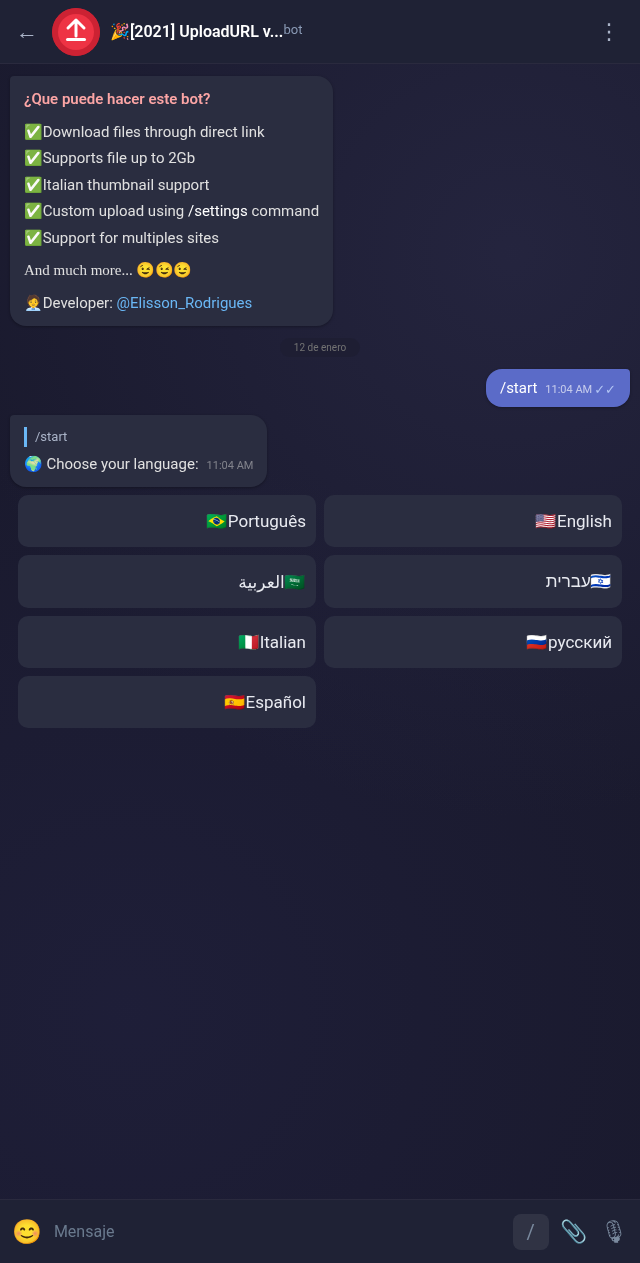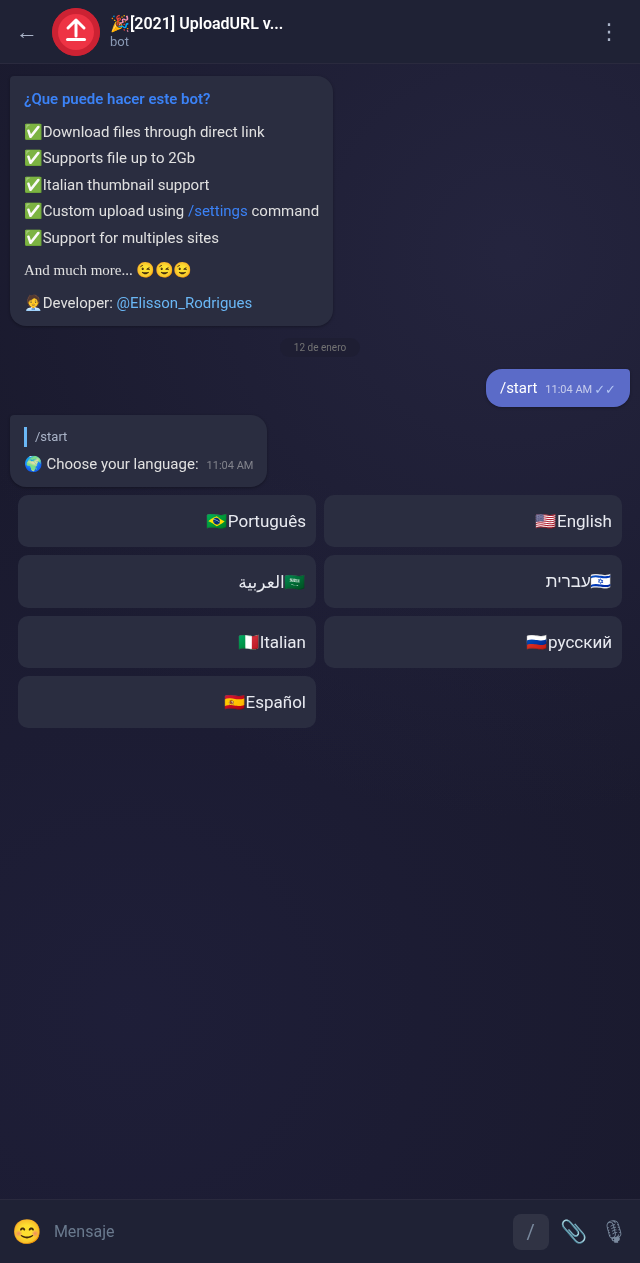--- a/index.html
+++ b/index.html
@@ -57,21 +57,21 @@
       justify-content: center;
       margin-right: 10px;
       position: relative;
       flex-shrink: 0;
       overflow: hidden;
     }
 
     .header-info {
       flex: 1;
       display: flex;
-      flex-direction: column;
+      flex-direction: row;
     }
 
     .header-name {
       color: #ffffff;
       font-size: 16px;
       font-weight: 600;
       line-height: 1.2;
     }
 
     .header-sub {
@@ -105,21 +105,21 @@
       padding: 12px 14px;
       max-width: 520px;
       align-self: flex-start;
       color: #e0e0e0;
       font-size: 15px;
       line-height: 1.5;
       box-shadow: 0 1px 3px rgba(0,0,0,0.3);
     }
 
     .msg-bot .settings-link {
-      color: #3b82f6;
+      color: #ffffff;
       text-decoration: none;
     }
 
     
     .msg-user {
       background: #5b6bc8;
       border-radius: 16px 4px 16px 16px;
       padding: 10px 14px;
       max-width: 300px;
       align-self: flex-end;
@@ -282,21 +282,21 @@
   <div class="header-info">
     <span class="header-name">🎉[2021] UploadURL v...</span>
     <span class="header-sub">bot</span>
   </div>
   <div class="header-menu">⋮</div>
 </div>
 
 <div class="chat-area">
 
   <div class="msg-bot">
-    <div style="font-weight:600; margin-bottom:10px; color:#3b82f6;">¿Que puede hacer este bot?</div>
+    <div style="font-weight:600; margin-bottom:10px; color:#fca5a5;">¿Que puede hacer este bot?</div>
     <div style="margin-bottom:4px;">✅Download files through direct link</div>
     <div style="margin-bottom:4px;">✅Supports file up to 2Gb</div>
     <div style="margin-bottom:4px;">✅Italian thumbnail support</div>
     <div style="margin-bottom:4px;">✅Custom upload using <a class="settings-link">/settings</a> command</div>
     <div style="margin-bottom:10px;">✅Support for multiples sites</div>
     <div style="margin-bottom:10px;font-family:Liberation Serif, serif;">And much more... 😉😉😉</div>
     <div>🧑‍💼Developer: <span style="color:#6ab7f5;">@Elisson_Rodrigues</span></div>
   </div>
 
   <div class="date-separator">12 de enero</div>

